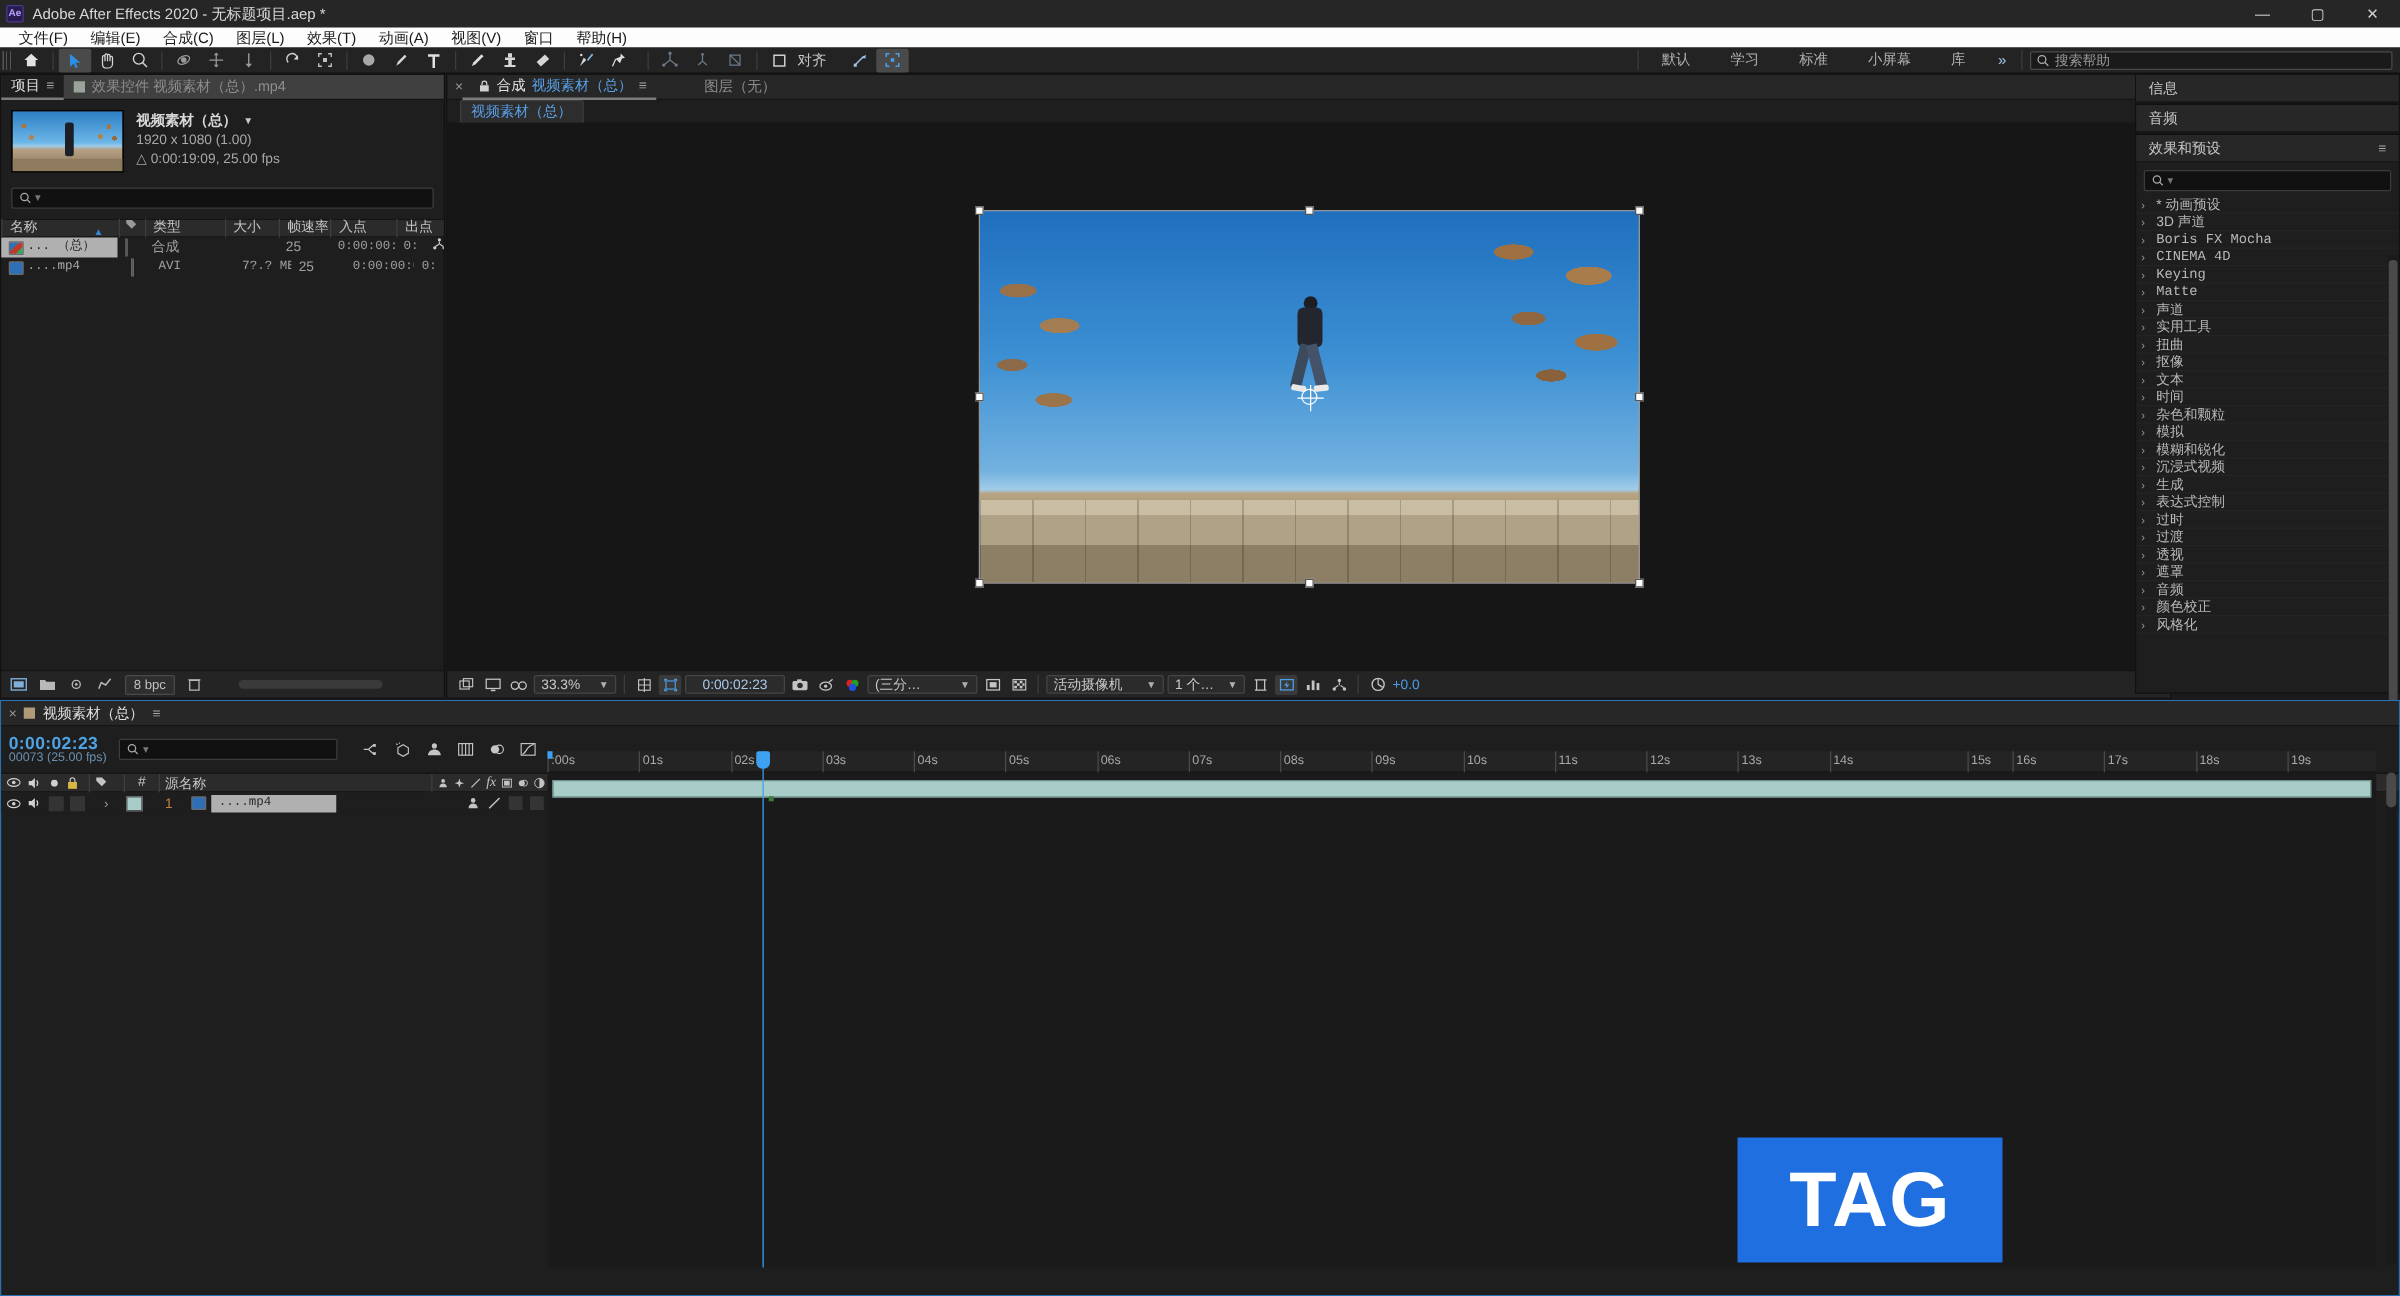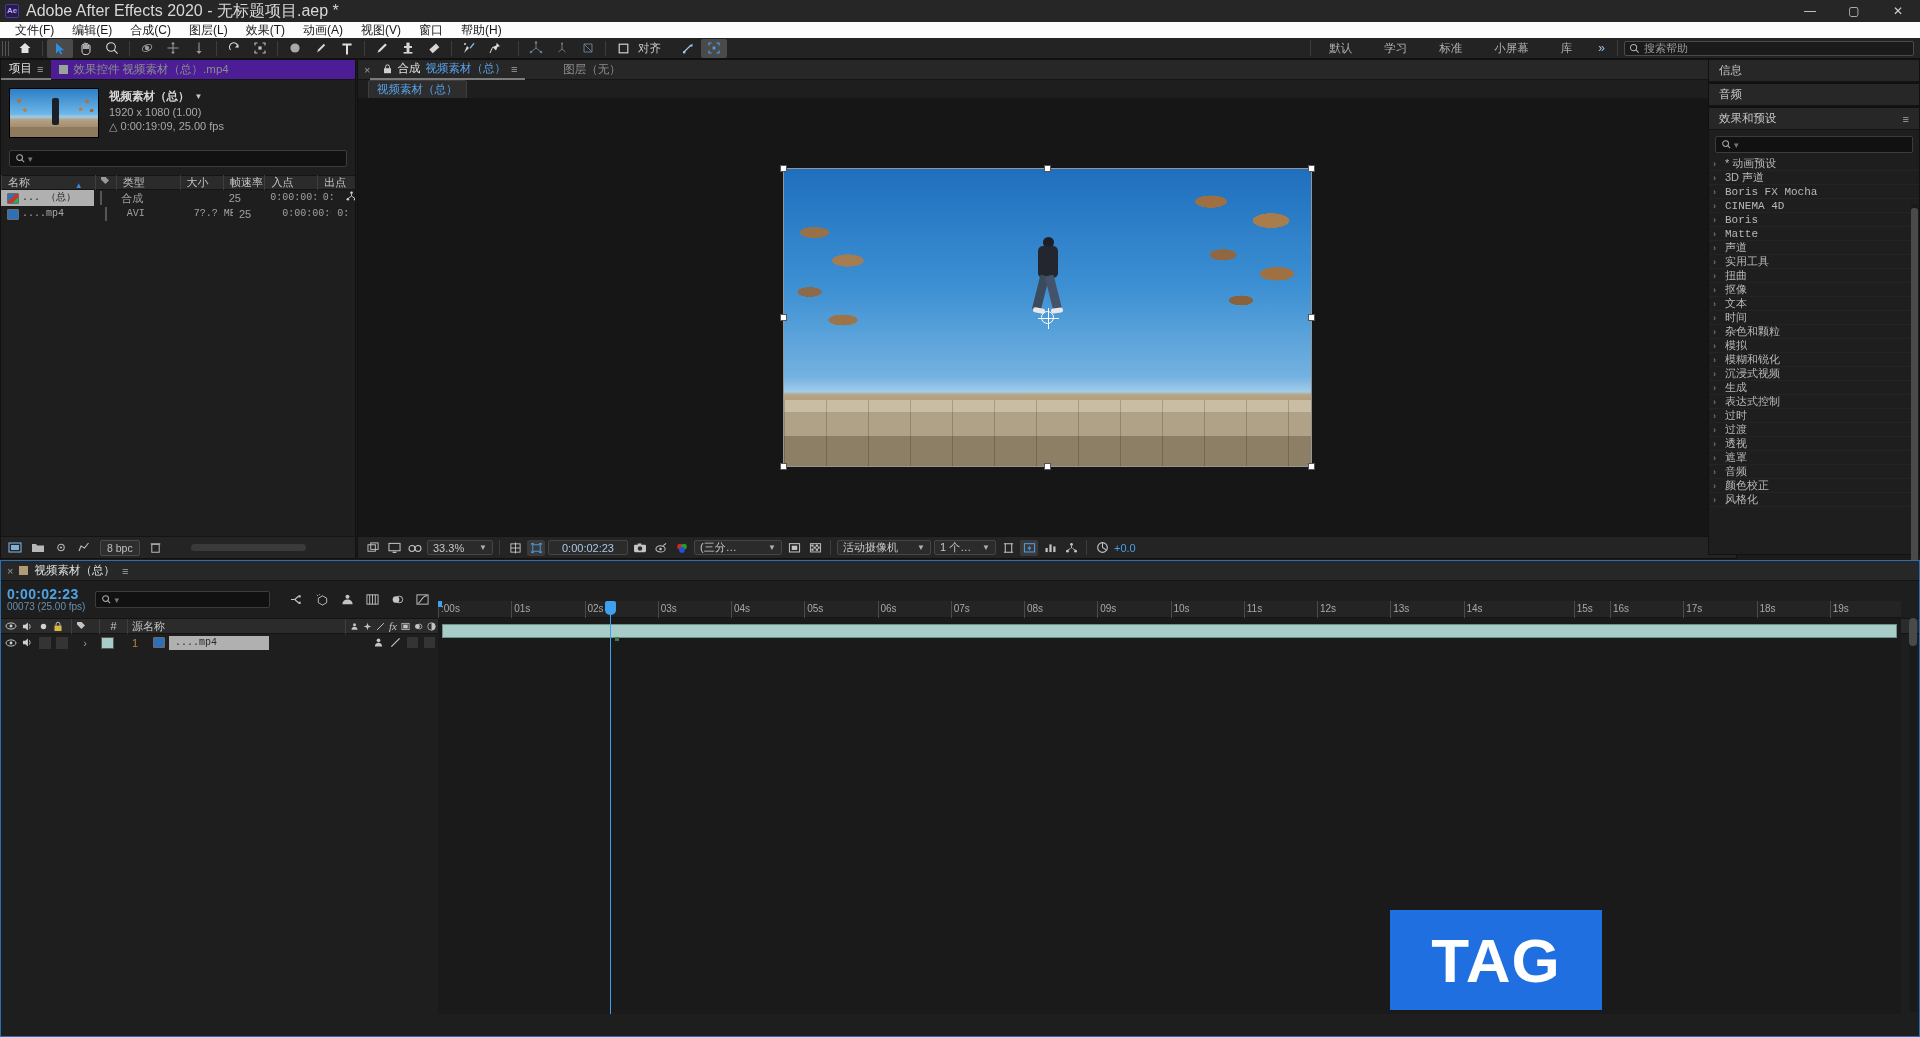--- a/index.html
+++ b/index.html
@@ -11,21 +11,21 @@
     -webkit-font-smoothing: antialiased;
   }
   .app { position:relative; width:1920px; height:1037px; background:#1b1b1b; }
 
   
   .titlebar { position:absolute; left:0; top:0; width:1920px; height:22px;
     background:#262626; display:flex; align-items:center; }
   .ae-logo { width:14px; height:14px; margin-left:5px; margin-right:7px;
     background:#2a1a52; border:1px solid #4b3a8f; border-radius:2px;
     color:#b9a6ff; font-size:8px; line-height:12px; text-align:center; font-weight:bold; }
-  .title-text { font-size:16px; color:#d8d8d8; }
+  .title-text { font-size:12px; color:#d8d8d8; }
   .win-btns { margin-left:auto; display:flex; height:22px; }
   .win-btn { width:44px; height:22px; display:flex; align-items:center; justify-content:center;
     color:#d0d0d0; font-size:12px; }
 
   
   .menubar { position:absolute; left:0; top:22px; width:1920px; height:16px;
     background:#fdfdfd; display:flex; align-items:center; padding-left:6px; }
   .menu-item { font-size:12px; color:#1a1a1a; padding:0 9px; line-height:16px; white-space:nowrap;text-align:right; }
 
   
@@ -42,21 +42,21 @@
   .ws-area { margin-left:auto; display:flex; align-items:center; height:21px; }
   .ws-sep { width:1px; height:16px; background:#3d3d3d; margin:0 2px; }
   .ws-tab { padding:0 16px; font-size:11.5px; color:#b0b0b0; line-height:21px; }
   .ws-more { padding:0 10px; color:#9fc4e8; font-size:12px; line-height:21px; }
   .help-search { width:290px; height:15px; margin:0 6px 0 4px; background:#1a1a1a;
     border:1px solid #4a4a4a; border-radius:2px; display:flex; align-items:center; padding-left:4px; }
   .help-search span.ph { color:#9a9a9a; font-size:11px; margin-left:4px; }
 
   
   .panel { position:absolute; background:#1e1e1e; border:1px solid #111; }
-  .panel-tabs { height:20px; background:#4c1d95; display:flex; align-items:center;
+  .panel-tabs { height:20px; background:#404040; display:flex; align-items:center;
     border-bottom:1px solid #141414; }
   .ptab { height:20px; display:flex; align-items:center; padding:0 8px; font-size:11.5px;
     color:#8d8d8d; gap:5px; }
   .ptab.active { color:#e0e0e0; border-bottom:2px solid #7b7b7b; background:#1e1e1e; }
   .ptab .sq { width:9px; height:9px; background:#9aa39a; display:inline-block; }
   .hamb { color:#a8a8a8; font-size:11px; letter-spacing:0; }
 
   
   #project-panel { left:0; top:59px; width:356px; height:500px; }
   .proj-head { display:flex; padding:8px 6px 4px 8px; gap:10px; }
@@ -769,21 +769,21 @@
           <div class="fx-row">
             <span class="chev">›</span>
             <span style="font-family: &quot;Liberation Mono&quot;, monospace;">Boris FX Mocha</span>
           </div>
           <div class="fx-row">
             <span class="chev">›</span>
             <span style="font-family: &quot;Liberation Mono&quot;, monospace;">CINEMA 4D</span>
           </div>
           <div class="fx-row">
             <span class="chev">›</span>
-            <span style="font-family: &quot;Liberation Mono&quot;, monospace;">Boris</span>
+            <span style="font-family: &quot;Liberation Mono&quot;, monospace;">Keying</span>
           </div>
           <div class="fx-row">
             <span class="chev">›</span>
             <span style="font-family: &quot;Liberation Mono&quot;, monospace;">Matte</span>
           </div>
           <div class="fx-row">
             <span class="chev">›</span>
             <span>声道</span>
           </div>
           <div class="fx-row">

